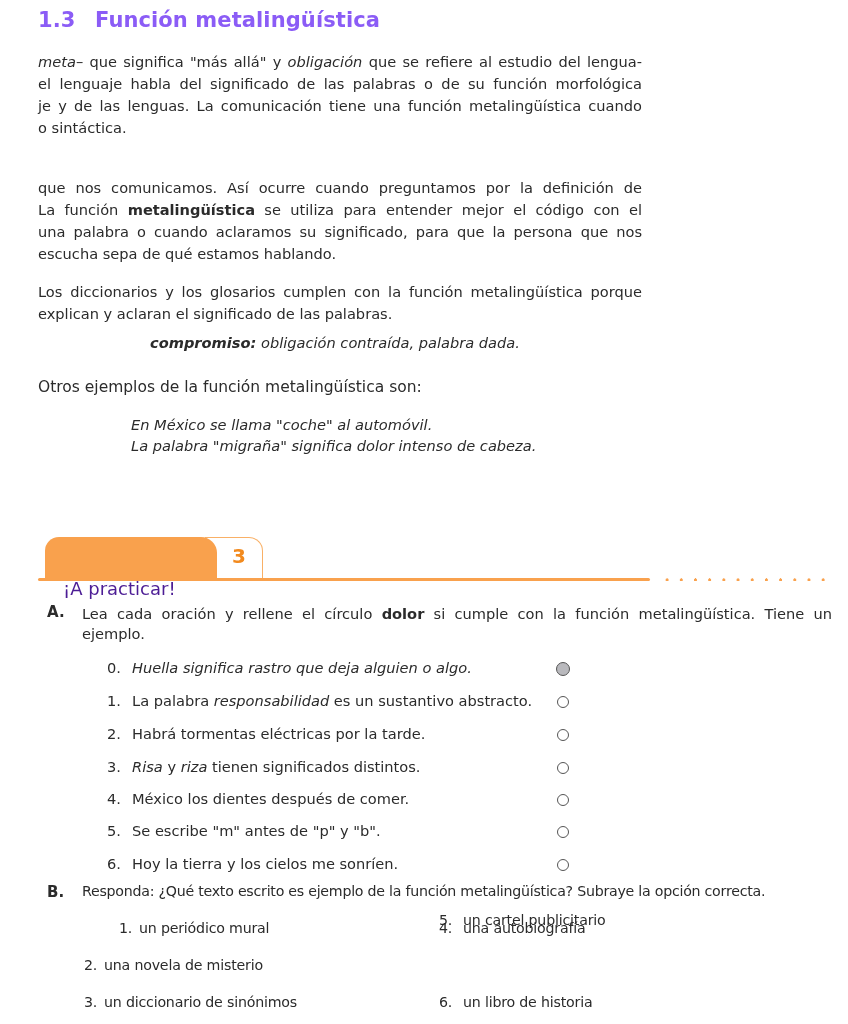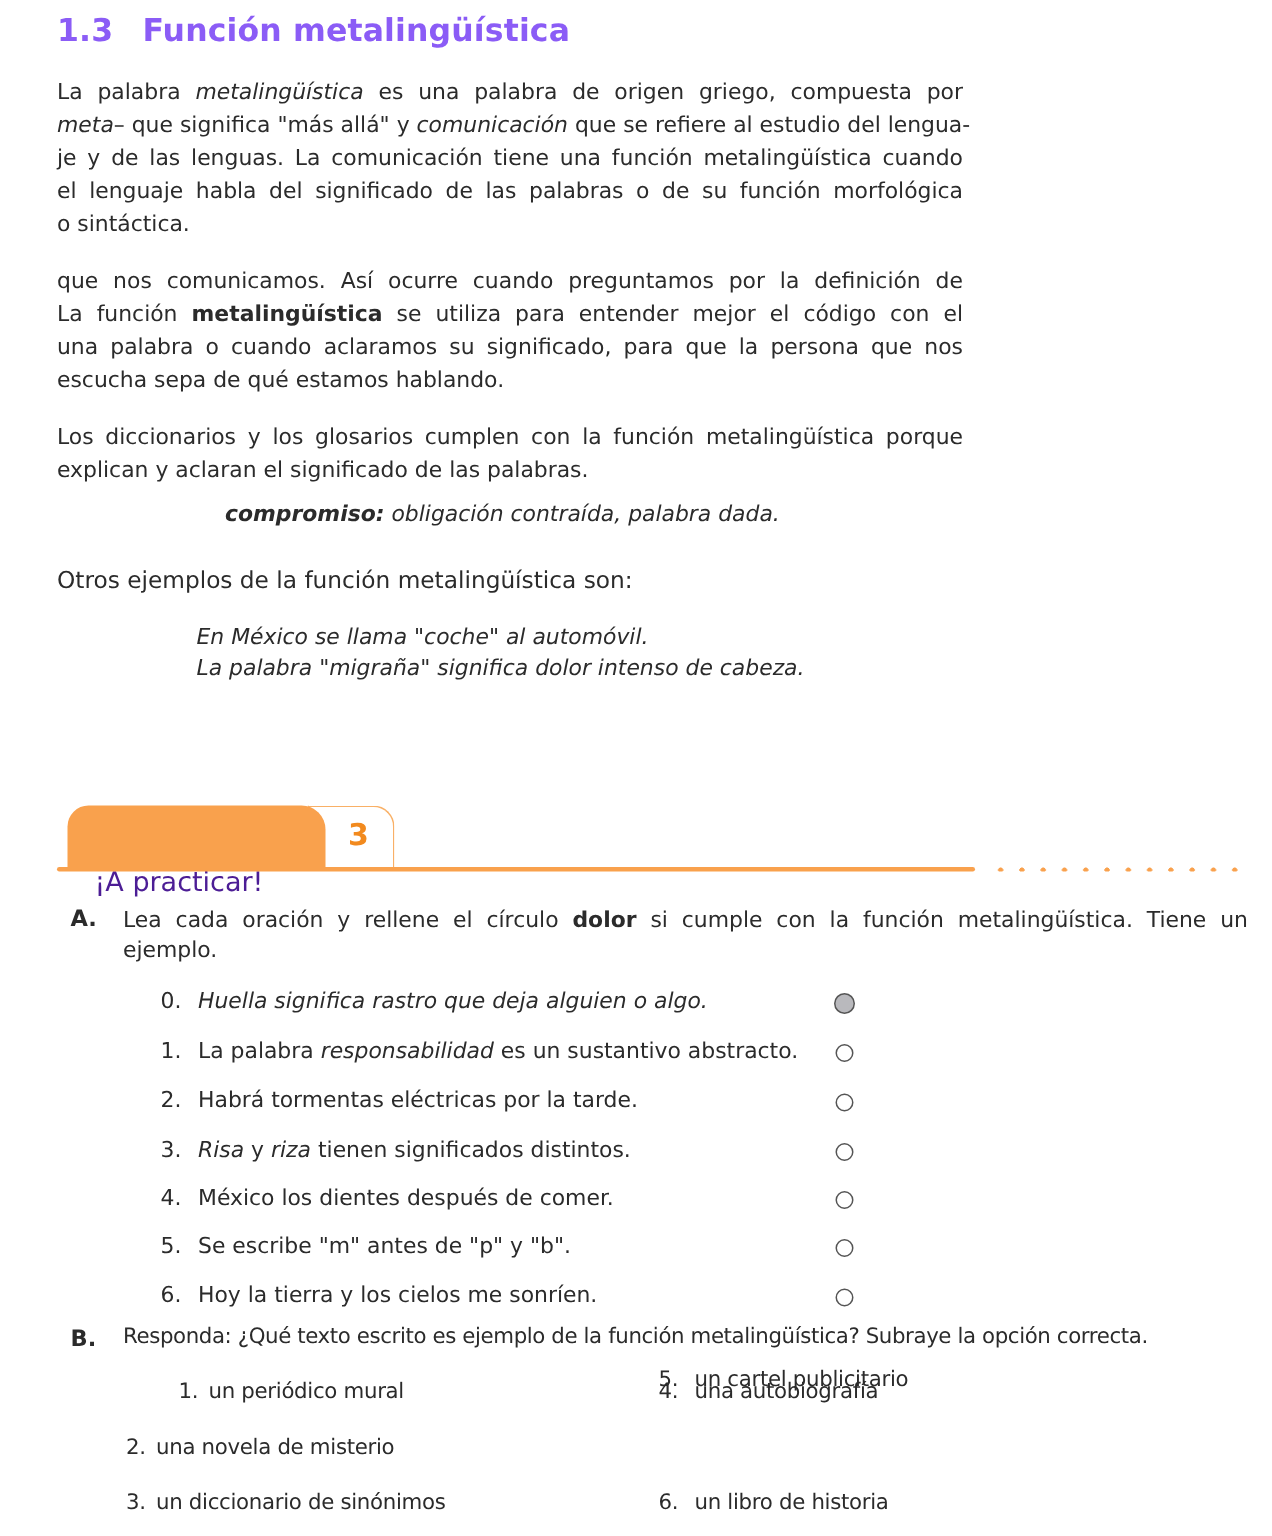--- a/index.html
+++ b/index.html
@@ -39,24 +39,23 @@
   .opt .n { display:inline-block; width:20px; }
 </style>
 </head>
 <body>
 
 <div class="abs heading">
   <span class="num">1.3</span><span>Función metalingüística</span>
 </div>
 
 <p class="abs para" style="top:51px;">
-    <span class="line">La palabra <i>metalingüística</i> es una palabra de origen griego, compuesta por</span>
-    <span class="line"><i>meta</i>– que significa "más allá" y <i>comunicación</i> que se refiere al estudio del lengua-</span>
+    <span class="line"><i>meta</i>– que significa "más allá" y <i>obligación</i> que se refiere al estudio del lengua-</span>
+    <span class="line">el lenguaje habla del significado de las palabras o de su función morfológica</span>
     <span class="line">je y de las lenguas. La comunicación tiene una función metalingüística cuando</span>
-    <span class="line">el lenguaje habla del significado de las palabras o de su función morfológica</span>
     <span class="line last">o sintáctica.</span>
   </p>
 <p class="abs para" style="top:177px;">
     <span class="line">que nos comunicamos. Así ocurre cuando preguntamos por la definición de</span>
     <span class="line">La función <b>metalingüística</b> se utiliza para entender mejor el código con el</span>
     <span class="line">una palabra o cuando aclaramos su significado, para que la persona que nos</span>
     <span class="line last">escucha sepa de qué estamos hablando.</span>
   </p>
 <p class="abs para" style="top:281px;">
     <span class="line">Los diccionarios y los glosarios cumplen con la función metalingüística porque</span>

